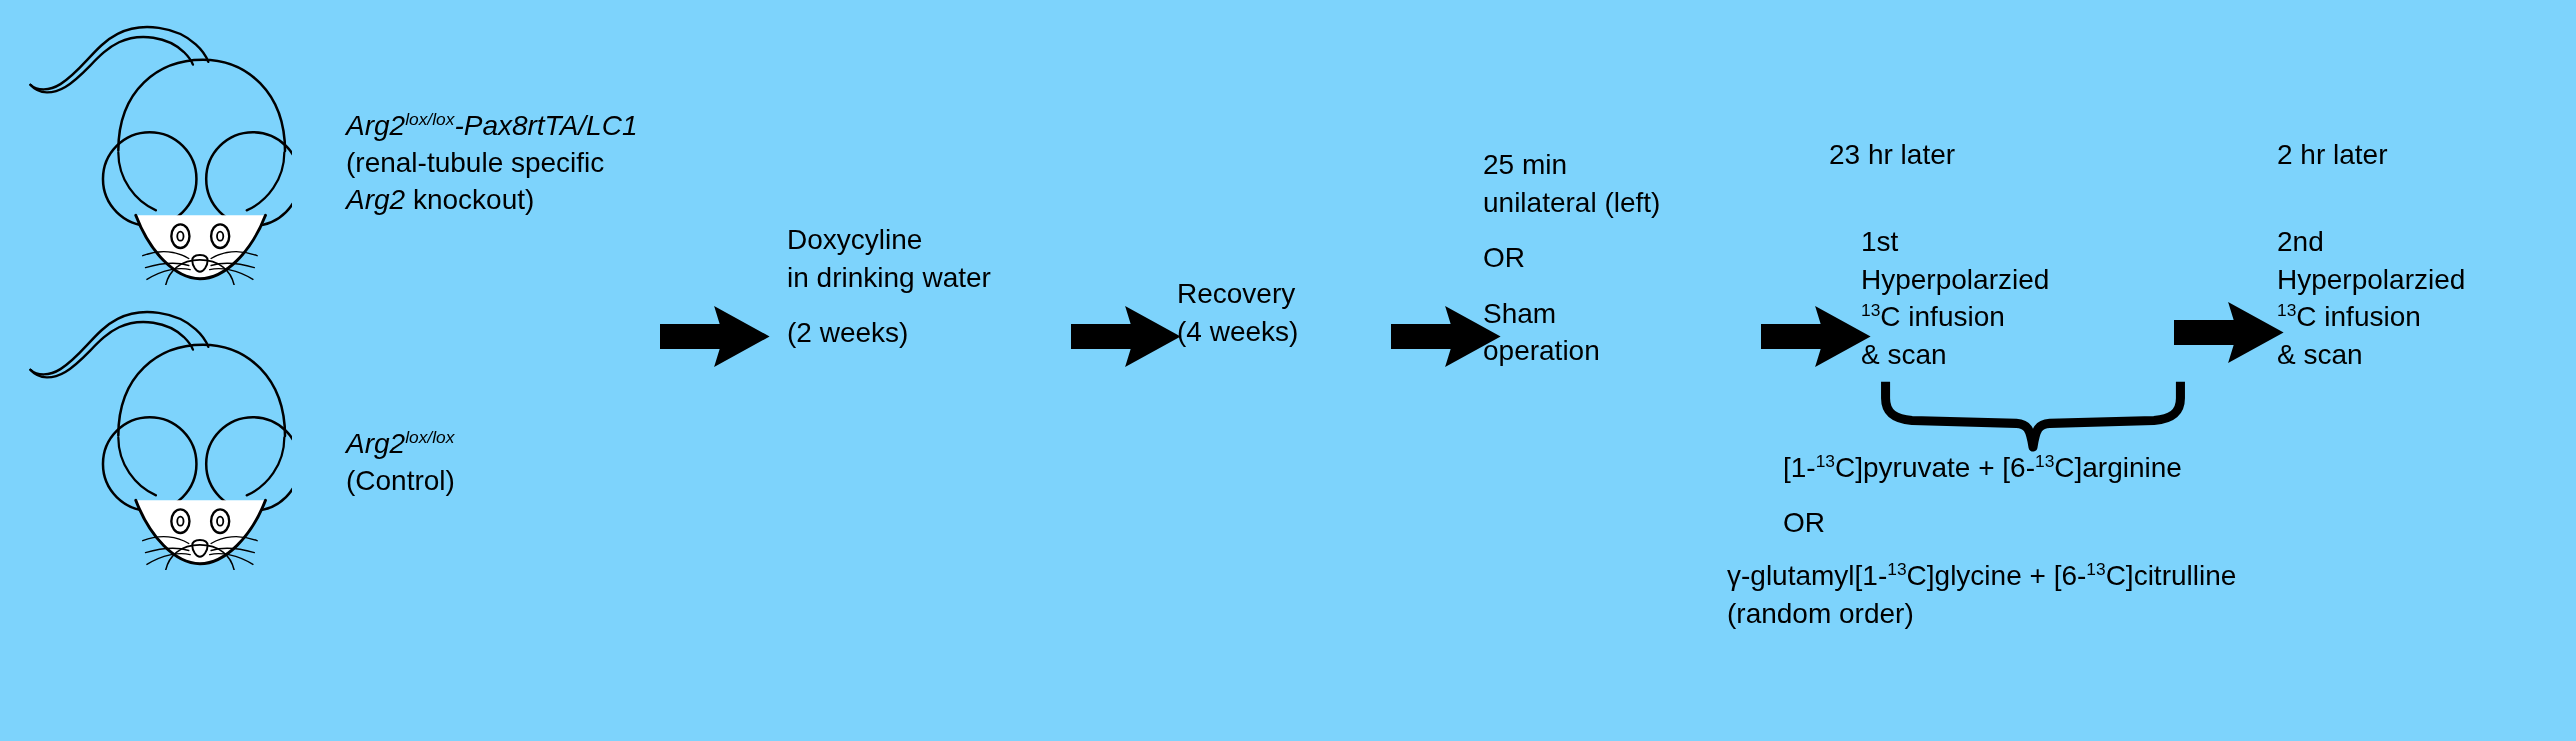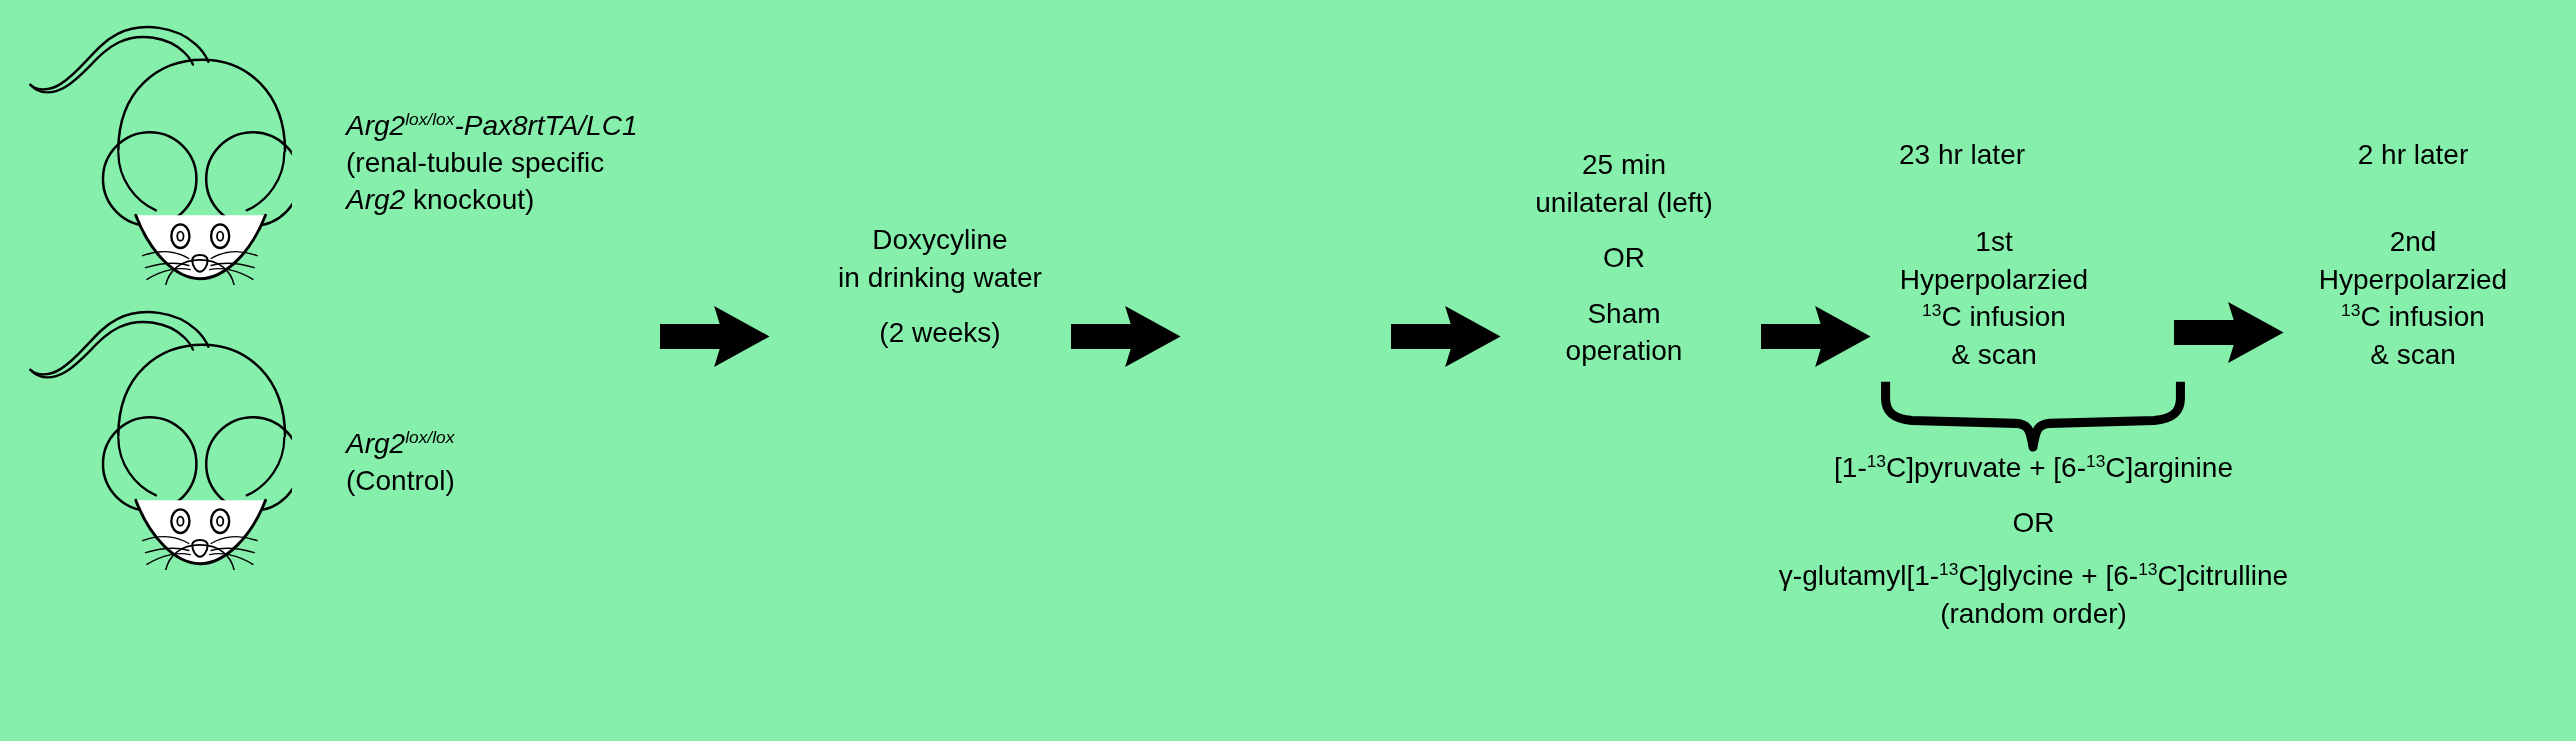--- a/index.html
+++ b/index.html
@@ -8,21 +8,21 @@
     background: #ffffff;
   }
   body {
     font-family: "Liberation Sans", sans-serif;
     color: #000000;
   }
   #canvas {
     position: relative;
     width: 2576px;
     height: 742px;
-    background: #86efac;
+    background: #7dd3fc;
     overflow: hidden;
   }
   .abs { position: absolute; }
   .mouse-svg { display: block; }
   .arrow-svg { display: block; }
   .brace-svg { display: block; }
 
   .geno-block {
     position: absolute;
     text-align: left;
@@ -32,21 +32,21 @@
   .ital { font-style: italic; }
   .sup {
     font-size: 0.62em;
     vertical-align: super;
     line-height: 0;
   }
   .sup-ital { font-style: italic; }
 
   .step {
     position: absolute;
-    text-align: center;
+    text-align: left;
     line-height: 1.34;
     font-size: 28px;
   }
   .step .gap { display: block; height: 18px; }
 
   .stack-line { display: block; }
 </style>
 </head>
 <body>
 
@@ -140,20 +140,24 @@
     <span class="gap"></span>
     <span class="stack-line">(2 weeks)</span>
   </div>
 
   <div class="abs" style="left:1071px; top:303px;">
     <svg class="arrow-svg" width="111" height="67" viewBox="0 0 160 96" xmlns="http://www.w3.org/2000/svg">
       <path d="M 0 30 L 86 30 L 78 4 L 158 48 L 78 92 L 86 66 L 0 66 Z" fill="#000000"></path>
     </svg>
   </div>
 
+  <div class="step" style="left:1177px; top:275px; width:202px;">
+    <span class="stack-line">Recovery</span>
+    <span class="stack-line">(4 weeks)</span>
+  </div>
 
   <div class="abs" style="left:1391px; top:303px;">
     <svg class="arrow-svg" width="111" height="67" viewBox="0 0 160 96" xmlns="http://www.w3.org/2000/svg">
       <path d="M 0 30 L 86 30 L 78 4 L 158 48 L 78 92 L 86 66 L 0 66 Z" fill="#000000"></path>
     </svg>
   </div>
 
   <div class="step" style="left:1483px; top:146px; width:282px;">
     <span class="stack-line">25 min</span>
     <span class="stack-line">unilateral (left)</span>

